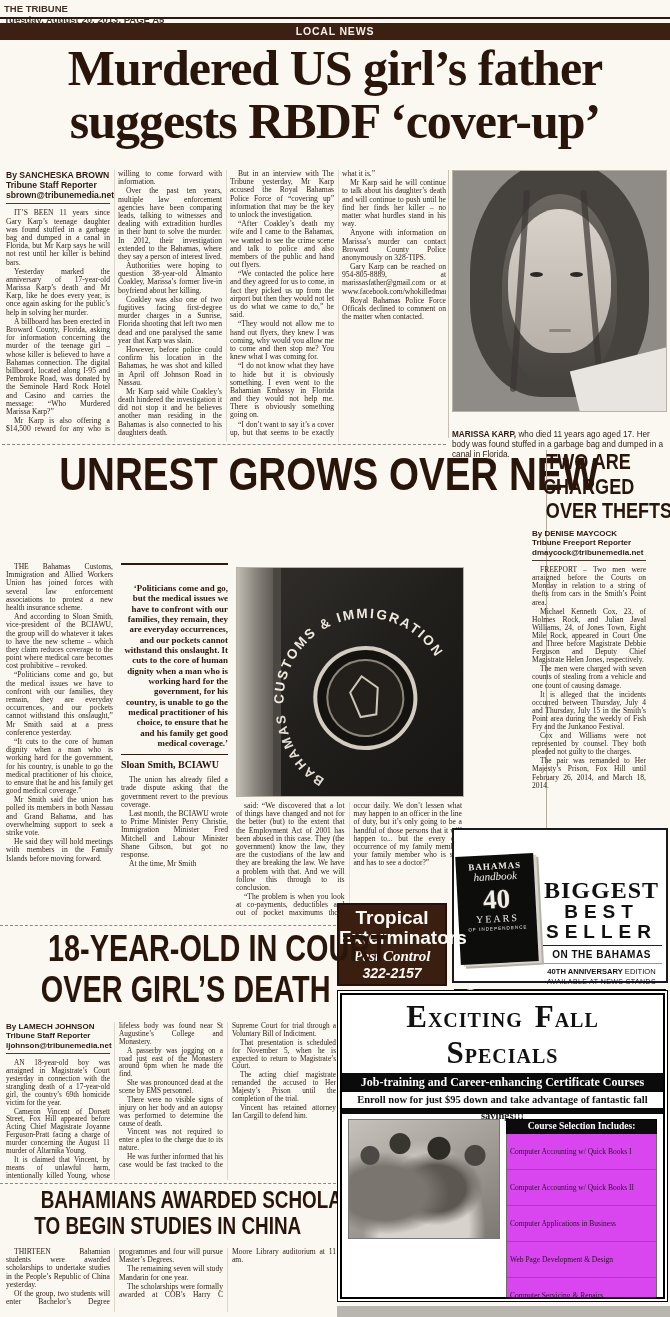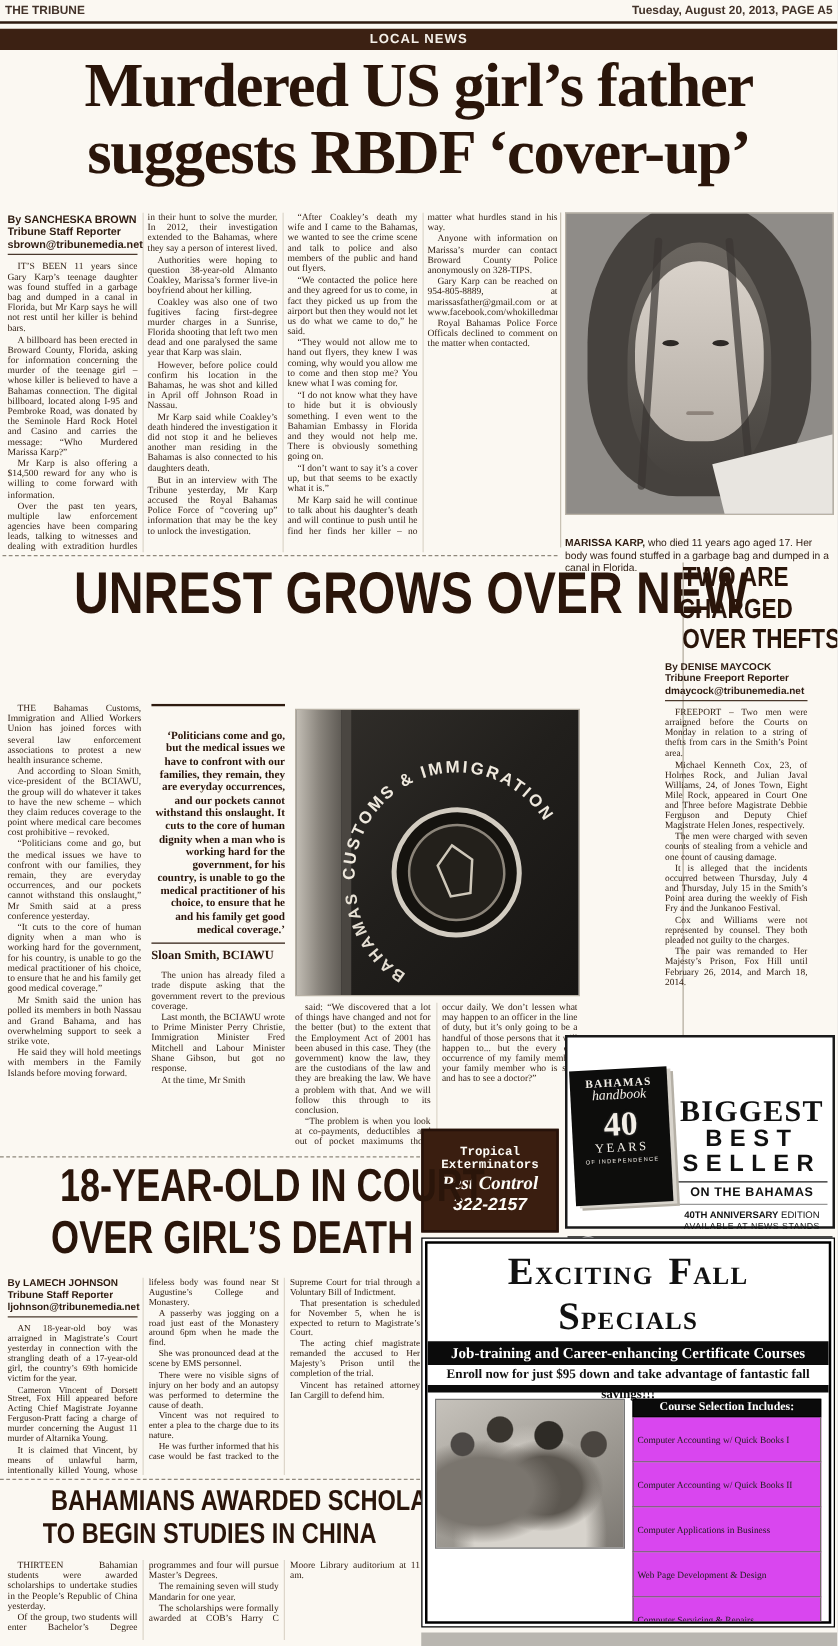--- a/index.html
+++ b/index.html
@@ -1,18 +1,18 @@
 <!DOCTYPE html>
 <html><head>
 <meta charset="utf-8">
 <style>
   html,body { margin:0; padding:0; background:#e8e6e1; }
   .page { position:relative; width:670px; height:1317px; margin:0 auto; background:#fbf8f2;
           font-family:"Liberation Serif", serif; color:#332014; overflow:hidden; }
-  .abs { position:absolute; }
+  .abs { position:absolute;flex-direction:column; }
 
   
   .mast-row { left:4px; top:3px; width:662px; display:flex; justify-content:space-between;
               font-family:"Liberation Sans", sans-serif; font-weight:bold; font-size:9.5px; color:#43332a; }
   .top-rule { left:0; top:17px; width:670px; height:2px; background:#2e1b10; }
   .local-bar { left:0; top:23px; width:670px; height:17px; background:#3c2113; color:#f4efe8;
                font-family:"Liberation Sans", sans-serif; font-weight:bold; font-size:10.5px;
                letter-spacing:.8px; text-align:center; line-height:17px; }
 
   
@@ -93,21 +93,21 @@
   .dlogo { width:17px; height:17px; border:1.5px solid #fff; border-radius:50%; flex:none;
            font-family:"Liberation Serif", serif; font-style:italic; font-weight:bold; font-size:11px;
            text-align:center; line-height:17px; }
   .pub { font-family:"Liberation Sans", sans-serif; font-weight:bold; font-size:6.3px; line-height:1.25; flex:1; }
   .hb-tel { font-family:"Liberation Sans", sans-serif; font-weight:bold; font-size:13.5px; letter-spacing:.3px; }
 
   
   .trop { left:337px; top:903px; width:110px; height:83px; background:#3a1e10; border:2px solid #26120a;
           color:#fdfbf6; text-align:center; display:flex; flex-direction:column; justify-content:center;
           box-sizing:border-box; }
-  .trop-l1 { font-family:Liberation Mono, monospace; font-weight:bold; font-size:10px; line-height:1.05; }
+  .trop-l1 { font-family:Liberation Sans, sans-serif; font-weight:bold; font-size:19px; line-height:1.05; }
   .trop-pc { font-family:"Liberation Serif", serif; font-style:italic; font-weight:bold; font-size:15px; line-height:1.1; }
   .trop-ph { font-family:"Liberation Sans", sans-serif; font-style:italic; font-weight:bold; font-size:14px; }
 
   
   .court-head { left:0; top:929px; width:336px; font-size:37px; line-height:1.1; }
   .court-body { left:6px; top:1022px; width:330px; height:158px; font-size:7.3px; }
 
   
   .schol-head { left:0; top:1188px; width:336px; font-size:23px; line-height:1.12; }
   .schol-body { left:6px; top:1248px; width:330px; height:64px; }
@@ -160,20 +160,21 @@
   </div>
 
   <div class="abs body-text cols4" style="left:6px; top:170px; width:440px; height:272px;">
     <div class="byline">
       <span>By SANCHESKA BROWN</span><br>
       <span>Tribune Staff Reporter</span>
       <span class="email">sbrown@tribunemedia.net</span>
     </div>
     <div>
         <div class="para">IT’S BEEN 11 years since Gary Karp’s teenage daughter was found stuffed in a garbage bag and dumped in a canal in Florida, but Mr Karp says he will not rest until her killer is behind bars.</div>
+        <div class="para">Yesterday marked the anniversary of 17-year-old Marissa Karp’s death and Mr Karp, like he does every year, is once again asking for the public’s help in solving her murder.</div>
         <div class="para">A billboard has been erected in Broward County, Florida, asking for information concerning the murder of the teenage girl – whose killer is believed to have a Bahamas connection. The digital billboard, located along I-95 and Pembroke Road, was donated by the Seminole Hard Rock Hotel and Casino and carries the message: “Who Murdered Marissa Karp?”</div>
         <div class="para">Mr Karp is also offering a $14,500 reward for any who is willing to come forward with information.</div>
         <div class="para">Over the past ten years, multiple law enforcement agencies have been comparing leads, talking to witnesses and dealing with extradition hurdles in their hunt to solve the murder. In 2012, their investigation extended to the Bahamas, where they say a person of interest lived.</div>
         <div class="para">Authorities were hoping to question 38-year-old Almanto Coakley, Marissa’s former live-in boyfriend about her killing.</div>
         <div class="para">Coakley was also one of two fugitives facing first-degree murder charges in a Sunrise, Florida shooting that left two men dead and one paralysed the same year that Karp was slain.</div>
         <div class="para">However, before police could confirm his location in the Bahamas, he was shot and killed in April off Johnson Road in Nassau.</div>
         <div class="para">Mr Karp said while Coakley’s death hindered the investigation it did not stop it and he believes another man residing in the Bahamas is also connected to his daughters death.</div>
         <div class="para">But in an interview with The Tribune yesterday, Mr Karp accused the Royal Bahamas Police Force of “covering up” information that may be the key to unlock the investigation.</div>
         <div class="para">“After Coakley’s death my wife and I came to the Bahamas, we wanted to see the crime scene and talk to police and also members of the public and hand out flyers.</div>
         <div class="para">“We contacted the police here and they agreed for us to come, in fact they picked us up from the airport but then they would not let us do what we came to do,” he said.</div>

